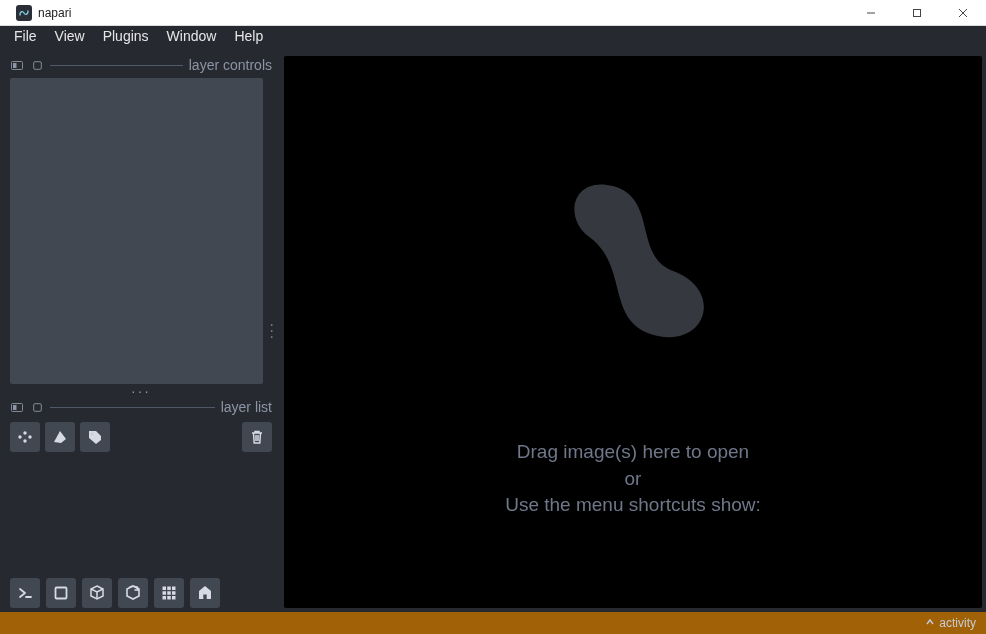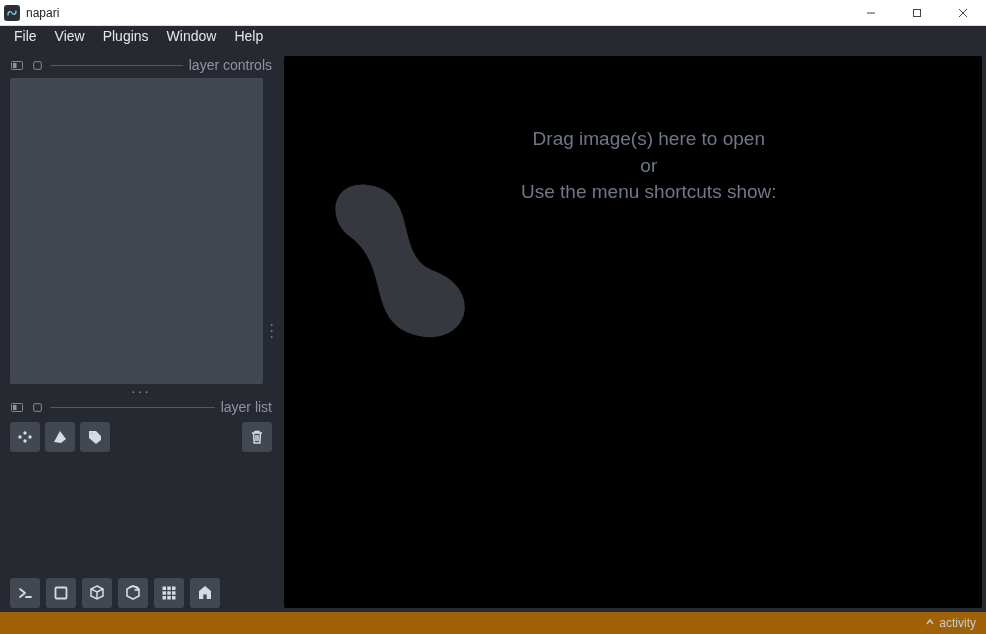--- a/index.html
+++ b/index.html
@@ -16,21 +16,21 @@
   }
 
   
   .titlebar {
     height: 26px;
     background: #ffffff;
     display: flex;
     align-items: center;
     border-bottom: 1px solid #dcdcdc;
   }
-  .titlebar-left { display: flex; align-items: center; gap: 6px; padding-left: 4px; }
+  .titlebar-left { display: flex; align-items: center; gap: 6px; padding-left: 16px; }
   .titlebar-icon { width: 16px; height: 16px; }
   .titlebar-title { color: #222; font-size: 12px; }
   .titlebar-controls { margin-left: auto; display: flex; }
   .tb-btn {
     width: 46px; height: 26px;
     display: flex; align-items: center; justify-content: center;
     color: #555; cursor: default;
   }
 
   
@@ -104,26 +104,25 @@
     display:flex; align-items:center; justify-content:center;
     color:#cfd3dc;
     cursor: default;
   }
   .tool-btn.right { margin-left:auto; }
 
   
   .viewer {
     flex: 1;
     background: #000000;
-    display:flex; flex-direction:row;
-    align-items:flex-start;
+    display:flex; flex-direction:column;
+    align-items:center;
     position: relative;
     margin: 4px 4px 4px 4px;
     border-radius: 2px;
-    gap: 17px;
   }
   .viewer-logo {
     margin-top: 90px;
   }
   .viewer-text {
     margin-top: 70px;
     text-align:center;
     color:#6f7789;
     font-size: 19px;
     line-height: 1.4;

